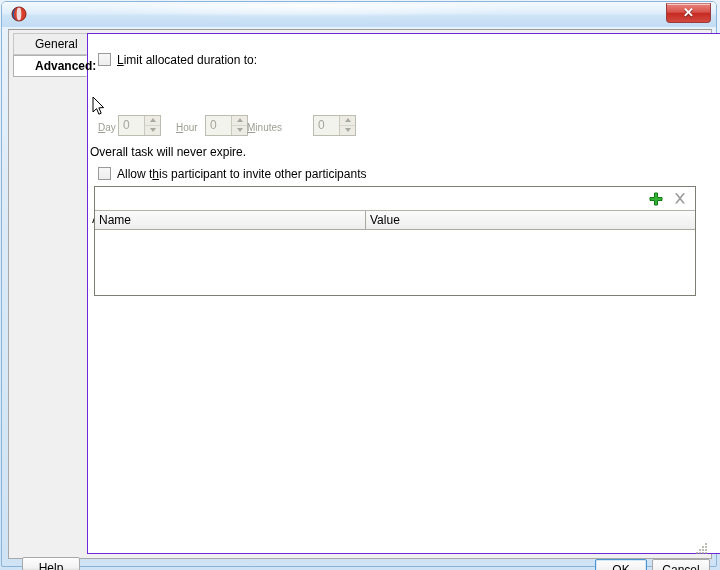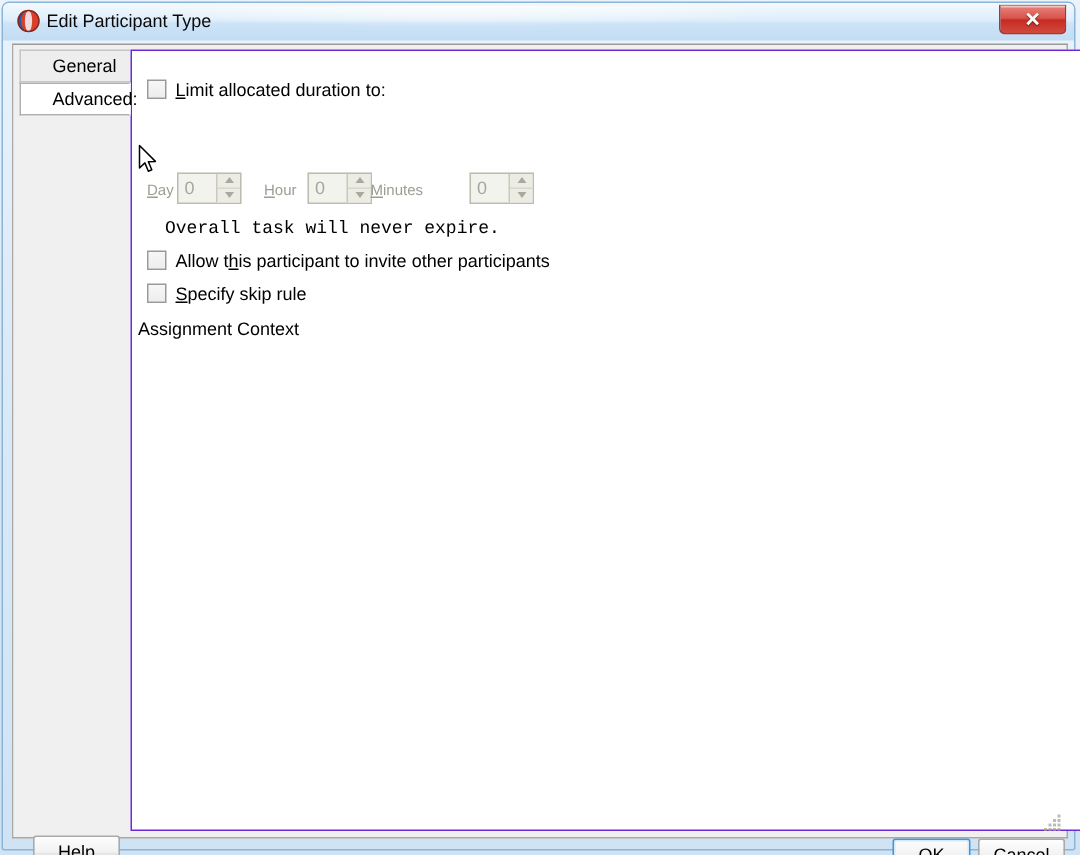--- a/index.html
+++ b/index.html
@@ -124,21 +124,21 @@
     top: 3px;
     background: #eeeeee;
     border: 1px solid #c6c6c6;
     border-right: none;
   }
   .tab.active {
     top: 25px;
     background: #ffffff;
     border: 1px solid #b0b0b0;
     border-right: 1px solid #ffffff;
-    font-weight: normal;
+    font-weight: bold;
     z-index: 3;
   }
 
   
   #panel {
     position: absolute;
     left: 78px; top: 3px;
     width: 705px; height: 521px;
     background: #ffffff;
     border: 1px solid #6d28d9;
@@ -325,21 +325,20 @@
 
     <div id="title-icon">
       <svg width="16" height="16" viewBox="0 0 16 16">
         <circle cx="8" cy="8" r="7" fill="#d93f2b"></circle>
         <path d="M8 1 A7 7 0 0 0 8 15 A5 7 0 0 1 8 1 Z" fill="#1b5fa8"></path>
         <ellipse cx="8" cy="8" rx="2.4" ry="7" fill="#f2f6fa" opacity="0.85"></ellipse>
         <circle cx="8" cy="8" r="7" fill="none" stroke="#8a2318" stroke-width="1"></circle>
       </svg>
     </div>
 
-    <div id="title-text">Edit Participant Type</div>
 
     <div id="close-button">
       <div id="close-glyph">✕</div>
     </div>
   </div>
 
   <div id="client">
 
     <div id="tabstrip">
       <div class="tab inactive">
@@ -387,30 +386,52 @@
         <div class="btns">
           <div class="arw up">
               <span class="tri u"></span>
             </div>
           <div class="arw dn">
               <span class="tri d"></span>
             </div>
         </div>
       </div>
 
-      <div class="sectionlabel dis" style="left:22px; top:111px;font-family:Liberation Mono, monospace;">Overall task will never expire.</div>
+      <div class="sectionlabel dis" style="left:2px; top:111px;">Overall task will never expire.</div>
 
       <div class="cb" style="left:10px; top:133px;"></div>
       <div class="cblabel" style="left:29px; top:133px;"><span>Allow t</span><span class="mn">h</span><span>is participant to invite other participants</span></div>
 
       <div class="cb" style="left:10px; top:155px;"></div>
       <div class="cblabel" style="left:29px; top:155px;"><span class="mn">S</span><span>pecify skip rule</span></div>
 
       <div class="sectionlabel" style="left:4px; top:178px;">Assignment Context</div>
 
+      <div id="ctx-box">
+        <div id="ctx-toolbar">
+          <div id="btn-add">
+            <svg width="16" height="16" viewBox="0 0 16 16">
+              <path d="M6.5 2 h3 v4.5 h4.5 v3 h-4.5 v4.5 h-3 v-4.5 h-4.5 v-3 h4.5 z" fill="#33b233" stroke="#0f7a16" stroke-width="1" stroke-linejoin="round"></path>
+            </svg>
+          </div>
+          <div id="btn-del">
+            <svg width="16" height="16" viewBox="0 0 16 16">
+              <path d="M3 2.2 L5 2.2 L13 12.6 L11 12.6 Z" fill="#9a9a9a"></path>
+              <path d="M11 2.2 L13 2.2 L5 12.6 L3 12.6 Z" fill="#9a9a9a"></path>
+            </svg>
+          </div>
+        </div>
+
+        <div id="ctx-head">
+          <div class="th" id="th-name">Name</div>
+          <div class="th" id="th-value">Value</div>
+        </div>
+
+        <div id="ctx-body"></div>
+      </div>
 
     </div>
 
     <div class="btn" id="btn-help"><span class="mn">H</span><span>elp</span></div>
     <div class="btn" id="btn-ok">OK</div>
     <div class="btn" id="btn-cancel">Cancel</div>
 
     <div id="grip">
       <svg width="13" height="13" viewBox="0 0 13 13">
         <g fill="#a0a098">

